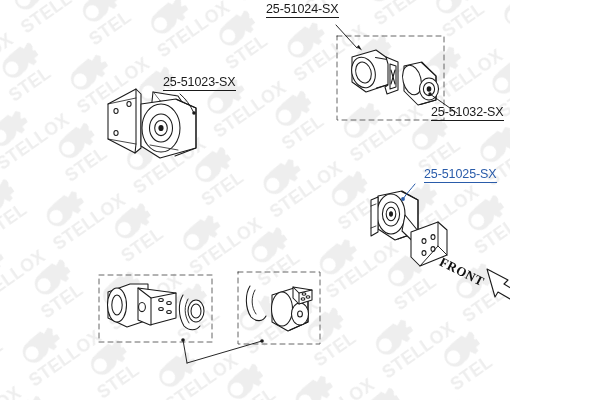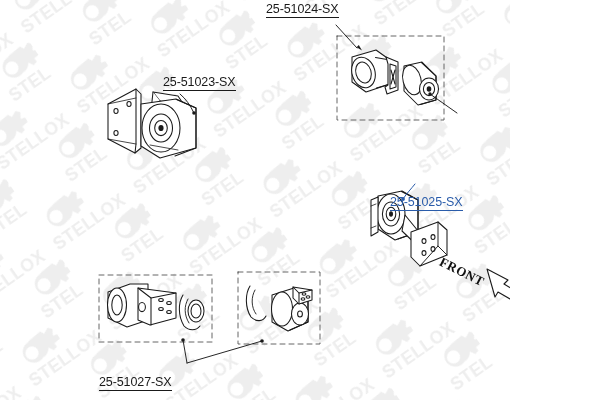--- a/index.html
+++ b/index.html
@@ -181,22 +181,22 @@
       <path d="M187 363 L183 340" stroke-width="0.95"></path>
       <circle cx="183" cy="340" r="1.8" fill="#1a1a1a" stroke="none"></circle>
       <path d="M187 363 L262 341" stroke-width="0.95"></path>
       <circle cx="262" cy="341" r="1.8" fill="#1a1a1a" stroke="none"></circle>
     </g>
   </svg>
 
   <div class="lbl" style="left:266px; top:3px;">25-51024-SX</div>
 
 
+  <div class="lbl" style="left:431px; top:106px;">25-51032-SX</div>
 
   <div class="lbl" style="left:163px; top:76px;">25-51023-SX</div>
 
-  <div class="lbl blue" style="left:390px; top:168px;margin-top:28px;">25-51025-SX</div>
-
-  <div class="lbl" style="left:99px; top:376px;">25-51027-SX</div>
+  <div class="lbl blue" style="left:424px; top:168px;">25-51025-SX</div>
+
 
   <div class="front-word" style="left:444px; top:254px;">FRONT</div>
 
 </div>
 
 </body></html>

